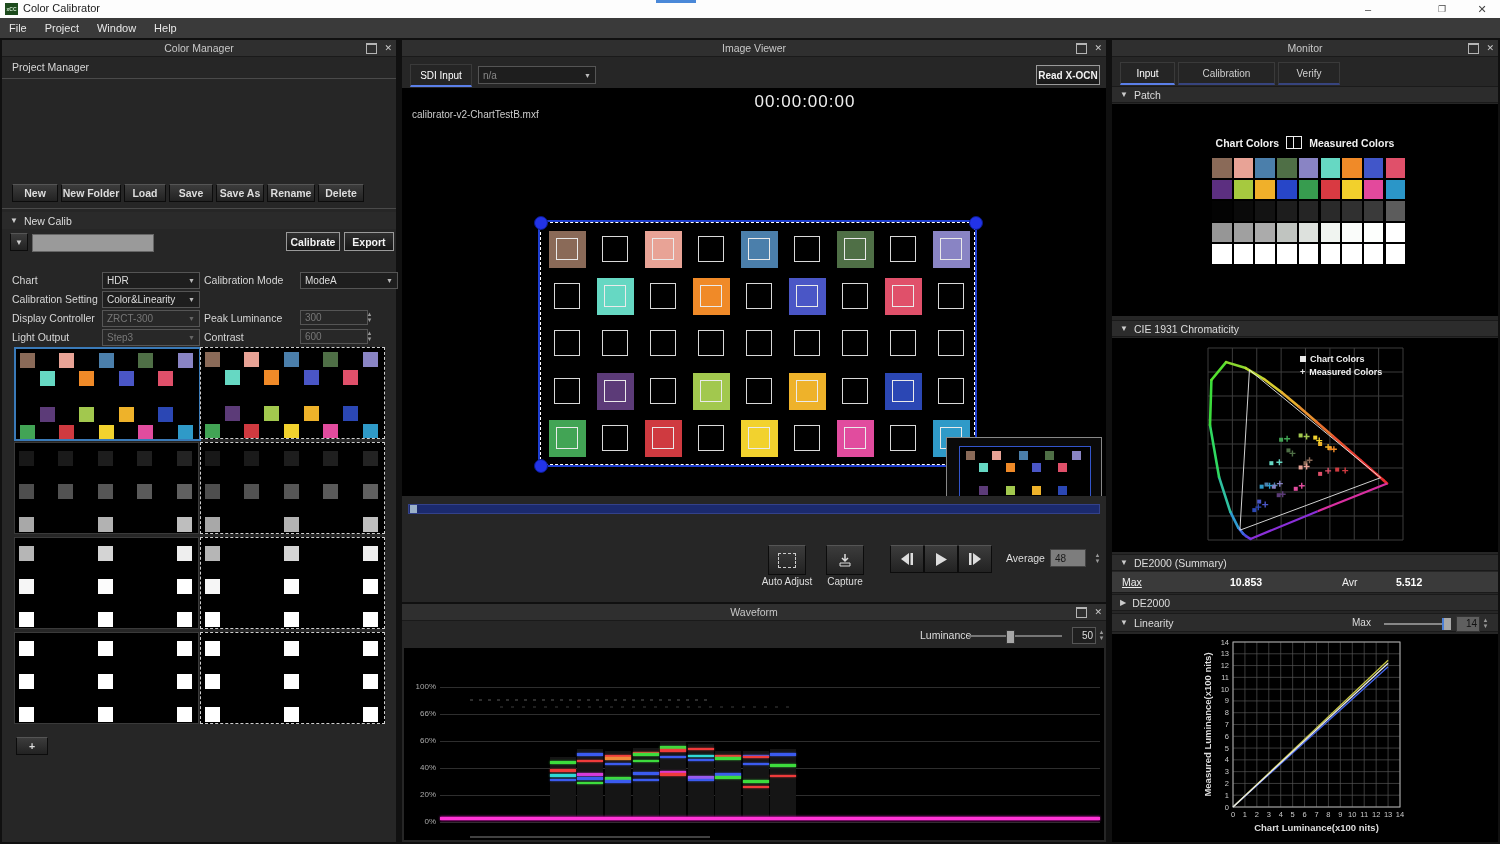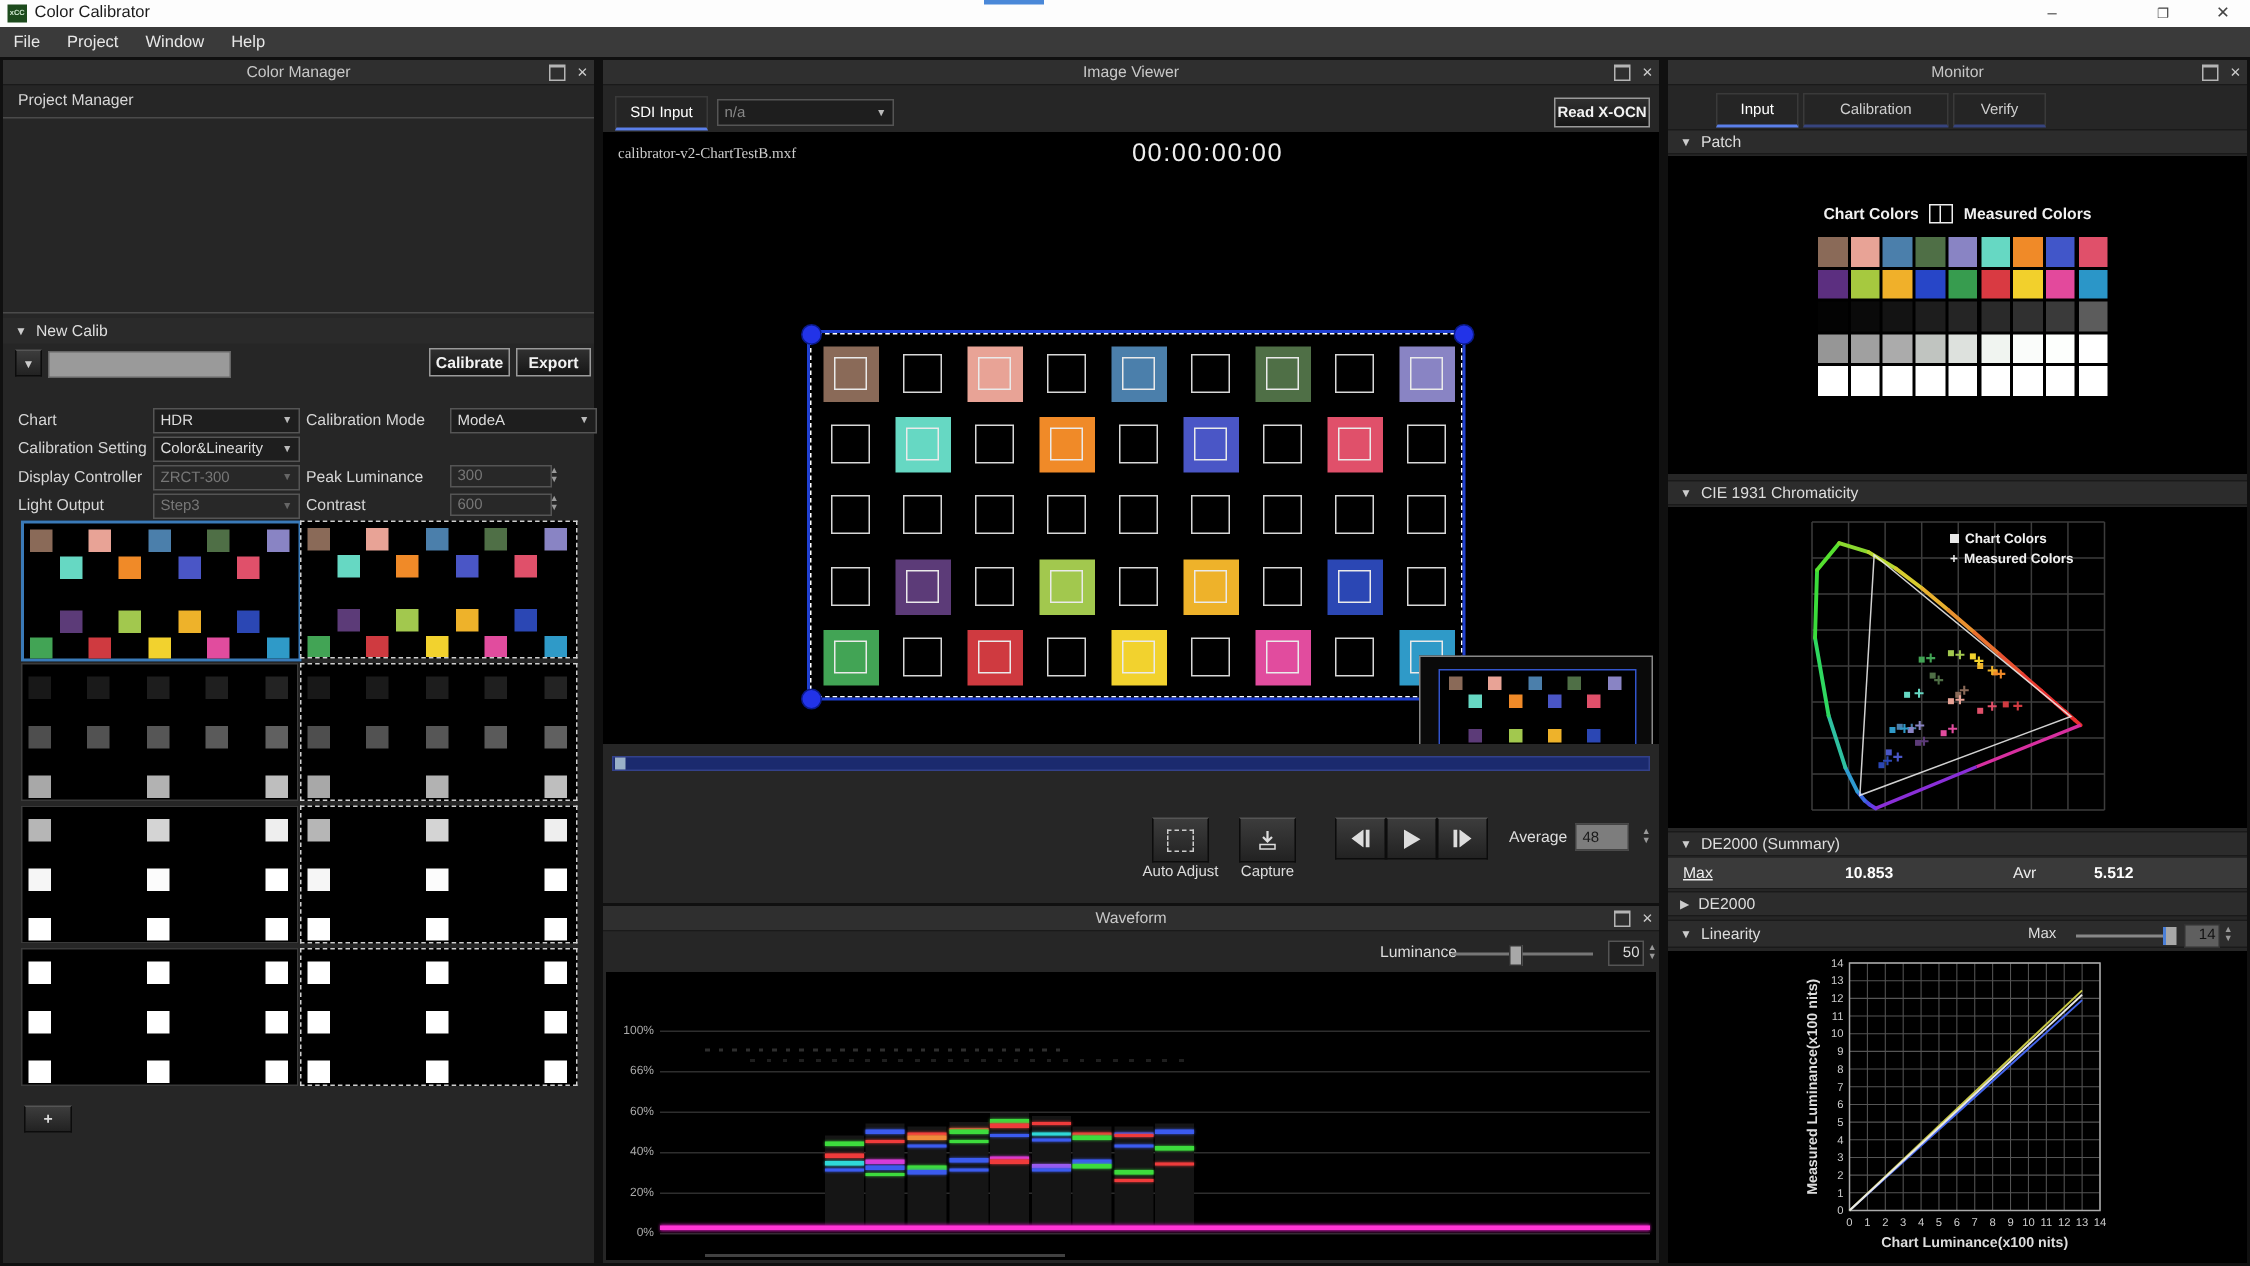--- a/index.html
+++ b/index.html
@@ -69,20 +69,29 @@
       <span>Color Manager</span>
       <span class="icons">
           <span class="flicon"></span>
           <span class="clicon">✕</span>
         </span>
     </div>
     <div class="abs label" style="left:10px;top:21px;">Project Manager</div>
     <div class="abs" style="left:0;top:38px;width:394px;height:1px;background:#4a4a4a;"></div>
 
 
+    <div class="abs" style="left:10px;top:144px;width:380px;display:flex;gap:3px;" id="projbtns">
+        <div class="btn" style="width: 44px; height: 16px;">New</div>
+        <div class="btn" style="width: 58px; height: 16px;">New Folder</div>
+        <div class="btn" style="width: 40px; height: 16px;">Load</div>
+        <div class="btn" style="width: 42px; height: 16px;">Save</div>
+        <div class="btn" style="width: 46px; height: 16px;">Save As</div>
+        <div class="btn" style="width: 46px; height: 16px;">Rename</div>
+        <div class="btn" style="width: 44px; height: 16px;">Delete</div>
+      </div>
 
     <div class="abs" style="left:0;top:168px;width:394px;height:1px;background:#4a4a4a;"></div>
 
     <div class="abs" style="left:0;top:172px;width:394px;height:17px;display:flex;align-items:center;gap:6px;padding-left:8px;box-sizing:border-box;background:#2a2a2a;">
       <span class="tri">▼</span>
       <span style="font-size:10.5px;">New Calib</span>
     </div>
     <div class="abs" style="left:8px;top:193px;width:16px;height:16px;" class_x="btn">
       <div class="btn" style="width:16px;height:16px;">
           <span class="tri">▼</span>
@@ -151,21 +160,21 @@
         </span>
     </div>
     <div class="abs tab active" style="left:8px;top:24px;width:60px;height:20px;">SDI Input</div>
     <div class="abs dd" style="left:76px;top:26px;width:108px;height:16px;color:#888;">
         <span>n/a</span>
         <span class="arr">▼</span>
       </div>
     <div class="abs btn bright" style="left:634px;top:25px;width:62px;height:18px;font-size:10px;">Read X-OCN</div>
 
     <div class="abs" style="left:0;top:48px;width:704px;height:408px;background:#000;overflow:hidden;">
-      <span class="abs" style="left:10px;top:9px;font-size:10px;color:#ccc;font-family:Liberation Serif, serif;">calibrator-v2-ChartTestB.mxf</span>
+      <span class="abs" style="left:10px;top:21px;font-size:10px;color:#ccc;">calibrator-v2-ChartTestB.mxf</span>
       <span class="abs" style="left:338px;top:4px;width:130px;text-align:center;font-size:17px;color:#eee;letter-spacing:1px;">00:00:00:00</span>
 
       <div class="abs" style="left:138px;top:134px;width:433px;height:241px;border:1px dashed #fff;outline:2px solid #1f3fd0;" id="viewerchart">
         <div class="abs" style="left:-7px;top:-7px;width:12px;height:12px;border-radius:50%;background:#2233e8;border:1px solid #0a1a8a;"></div>
         <div class="abs" style="left:428px;top:-7px;width:12px;height:12px;border-radius:50%;background:#2233e8;border:1px solid #0a1a8a;"></div>
         <div class="abs" style="left:-7px;top:236px;width:12px;height:12px;border-radius:50%;background:#2233e8;border:1px solid #0a1a8a;"></div>
       <div class="sq" style="left: 8px; top: 8px; width: 37px; height: 37px; background: rgb(138, 106, 88);">
             <div class="sq" style="left: 7px; top: 7px; width: 20px; height: 20px; border: 1.5px solid rgb(234, 234, 234);"></div>
           </div>
           <div class="sq" style="left: 61px; top: 13px; width: 24px; height: 24px; border: 1.5px solid rgb(216, 216, 216);"></div>
@@ -399,21 +408,21 @@
 
   <div class="abs panel" style="left:1112px;top:40px;width:386px;height:802px;">
     <div class="phdr">
       <span>Monitor</span>
       <span class="icons">
           <span class="flicon"></span>
           <span class="clicon">✕</span>
         </span>
     </div>
     <div class="abs" style="left:8px;top:22px;display:flex;gap:3px;" id="montabs">
-        <div class="tab active" style="width: 53px; height: 20px; margin-left: 24px;">Input</div>
+        <div class="tab active" style="width: 53px; height: 20px;">Input</div>
         <div class="tab" style="width: 95px; height: 20px;">Calibration</div>
         <div class="tab" style="width: 60px; height: 20px;">Verify</div>
       </div>
 
     <div class="abs secthdr" style="left:0;top:46px;width:386px;height:17px;box-sizing:border-box;">
       <span class="tri">▼</span>
         <span>Patch</span>
     </div>
     <div class="abs" style="left:0;top:64px;width:386px;height:212px;background:#000;">
       <div class="abs" style="left:0;top:32px;width:386px;display:flex;justify-content:center;align-items:center;gap:7px;font-size:10.5px;font-weight:bold;color:#f0f0f0;">

